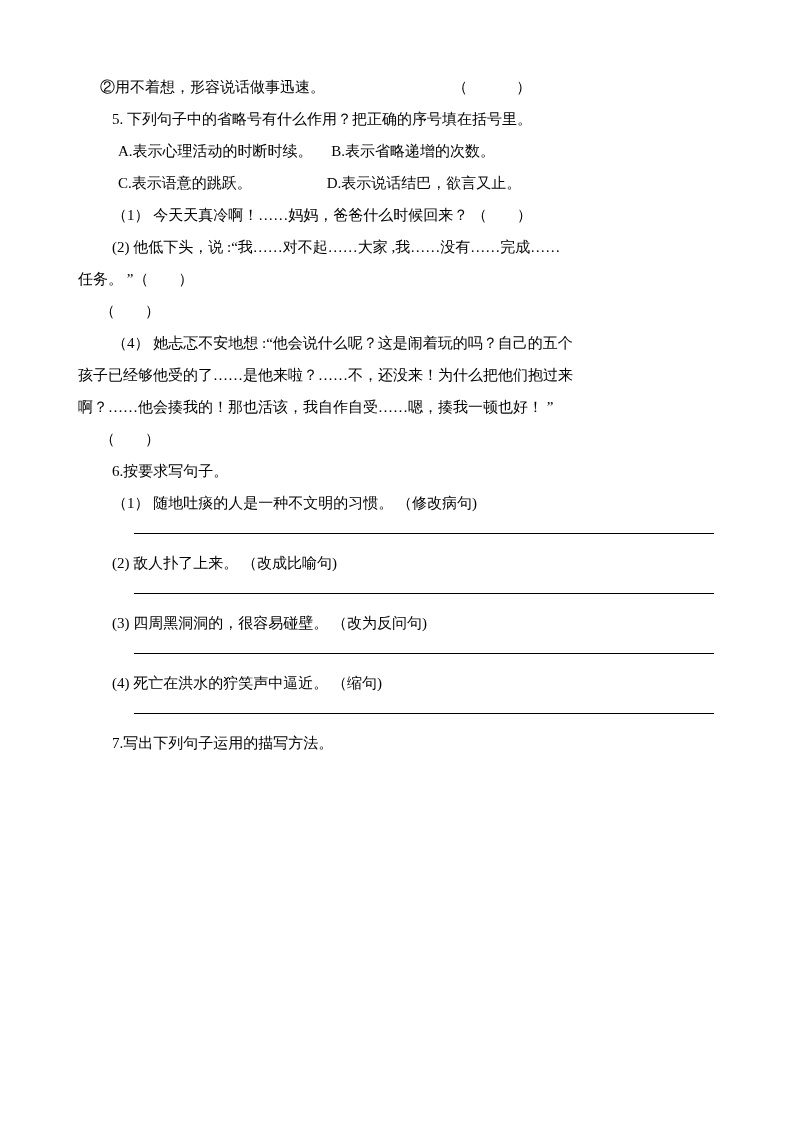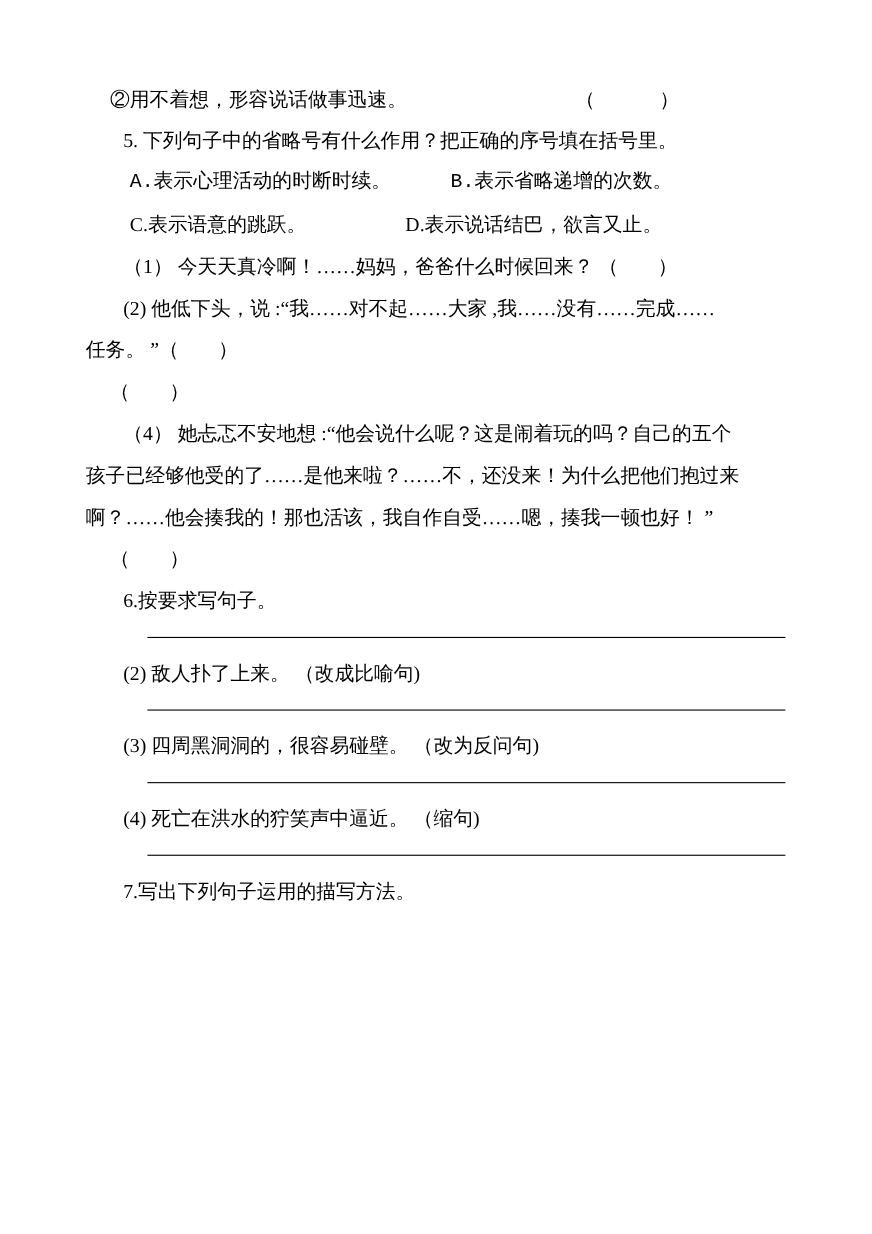--- a/index.html
+++ b/index.html
@@ -24,59 +24,60 @@
   .indent2 { padding-left: 22px; }
   .block { margin-bottom: 2px; }
   .row-gap { }
   .answer-line {
     border-bottom: 1px solid #000;
     height: 1px;
     margin: 14px 0 14px 56px;
     width: 580px;
   }
   .para {
-    font-size: 18px;
+    font-size: 15px;
     line-height: 2.0;
     white-space: pre-wrap;
     word-break: break-all;
   }
   .hang {
     padding-left: 34px;
   }
   .nohang {
     padding-left: 0;
   }
 </style>
 </head>
 <body>
 
 <div class="page">
 
   <div class="para indent2 block">②用不着想，形容说话做事迅速。                                  （             ）</div>
 
   <div class="para hang block row-gap">5. 下列句子中的省略号有什么作用？把正确的序号填在括号里。</div>
 
-  <div class="para block" style="padding-left:40px;font-family:Liberation Mono, monospace;">A.表示心理活动的时断时续。     B.表示省略递增的次数。</div>
+  <div class="para block" style="padding-left:40px;">A.表示心理活动的时断时续。     B.表示省略递增的次数。</div>
 
   <div class="para block" style="padding-left:40px;">C.表示语意的跳跃。                    D.表示说话结巴，欲言又止。</div>
 
   <div class="para hang block row-gap">（1） 今天天真冷啊！……妈妈，爸爸什么时候回来？ （        ）</div>
 
   <div class="para hang block">(2) 他低下头，说 :“我……对不起……大家 ,我……没有……完成……</div>
   <div class="para nohang block">任务。 ”（        ）</div>
 
   <div class="para block" style="padding-left:22px;">（        ）</div>
 
   <div class="para hang block">（4） 她忐忑不安地想 :“他会说什么呢？这是闹着玩的吗？自己的五个</div>
   <div class="para nohang block">孩子已经够他受的了……是他来啦？……不，还没来！为什么把他们抱过来</div>
   <div class="para nohang block">啊？……他会揍我的！那也活该，我自作自受……嗯，揍我一顿也好！ ”</div>
   <div class="para block" style="padding-left:22px;">（        ）</div>
 
   <div class="para hang block row-gap">6.按要求写句子。</div>
 
+  <div class="para hang block">（1） 随地吐痰的人是一种不文明的习惯。 （修改病句)</div>
   <div class="answer-line"></div>
 
   <div class="para hang block">(2) 敌人扑了上来。 （改成比喻句)</div>
   <div class="answer-line"></div>
 
   <div class="para hang block">(3) 四周黑洞洞的，很容易碰壁。 （改为反问句)</div>
   <div class="answer-line"></div>
 
   <div class="para hang block">(4) 死亡在洪水的狞笑声中逼近。 （缩句)</div>
   <div class="answer-line"></div>

